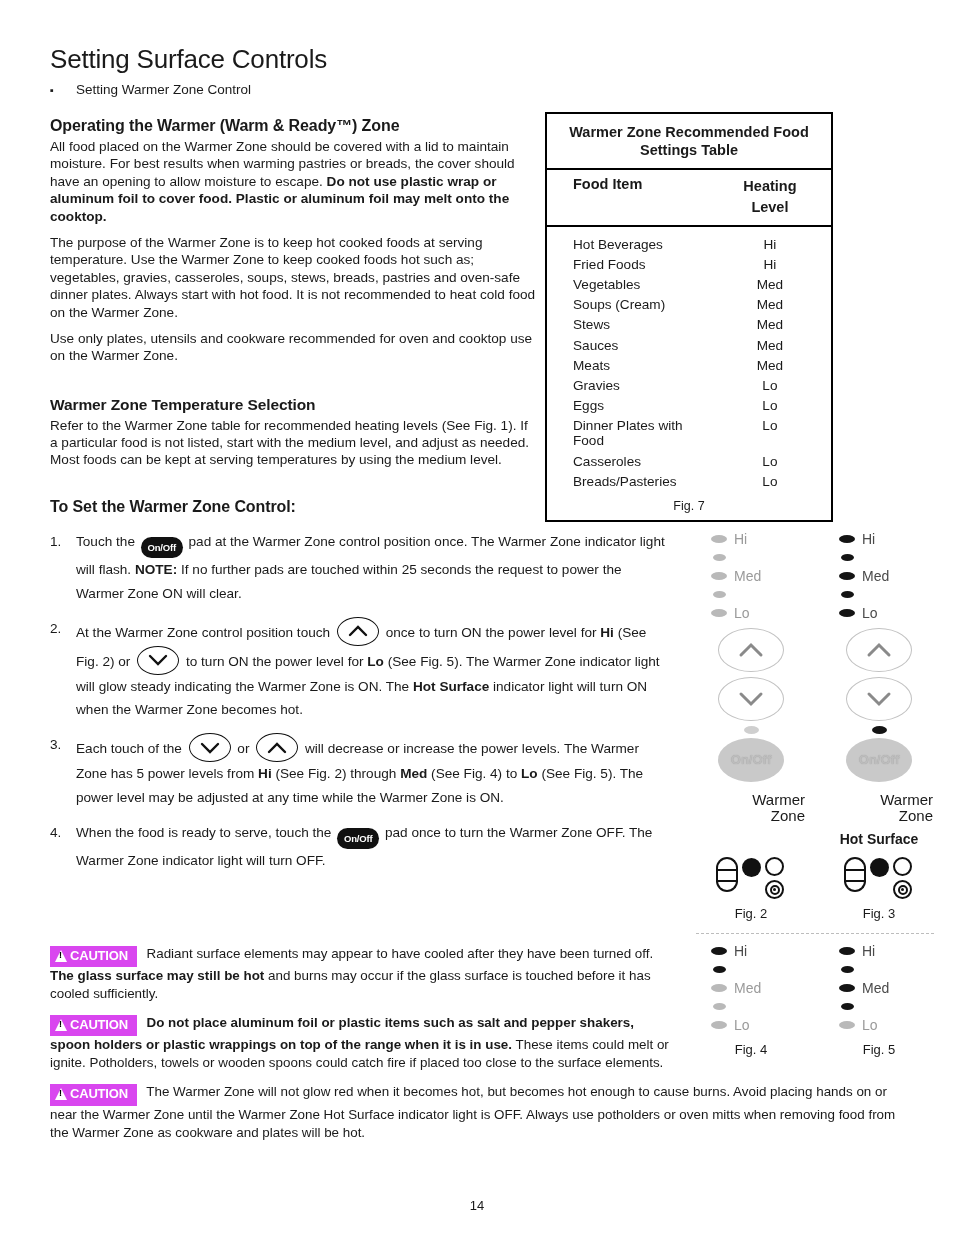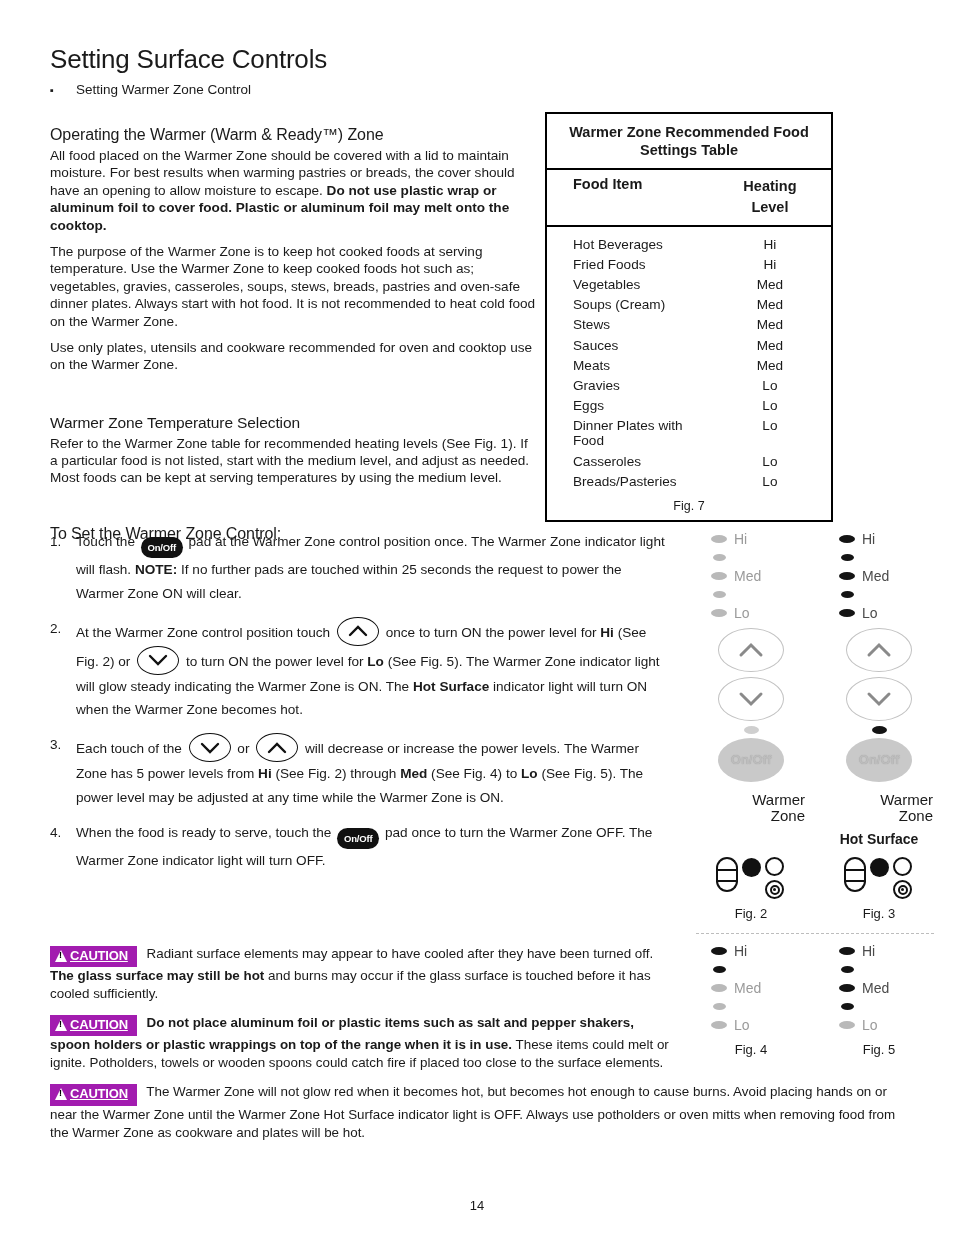--- a/index.html
+++ b/index.html
@@ -19,21 +19,21 @@
   .page-title {
     position: absolute; left: 50px; top: 44px;
     font-size: 26px; font-weight: normal; letter-spacing: -0.2px;
   }
   .bullet-line {
     position: absolute; left: 50px; top: 82px;
     font-size: 13.5px; display: flex; gap: 22px; align-items: baseline;
   }
   .bullet-dot { font-size: 11px; }
 
-  .h2 { font-size: 16px; font-weight: normal; margin: 16px 0 3px 0; letter-spacing: -0.1px; }
+  .h2 { font-size: 16px; font-weight: bold; margin: 7px 0 3px 0; letter-spacing: -0.1px; }
   .h2.small { font-size: 15.5px; }
 
   
   .left-col {
     position: absolute; left: 50px; top: 110px; width: 487px;
   }
   .left-col p {
     margin: 0 0 9px 0;
     font-size: 13.6px; line-height: 1.28; text-align: left;
   }
@@ -86,25 +86,24 @@
   }
   .pad-arrow svg { position: absolute; left: 50%; top: 50%; transform: translate(-50%,-50%); }
 
   .note-block { margin-top: 14px; font-size: 13.6px; line-height: 1.33; }
 
   
   .cautions { position: absolute; left: 50px; top: 945px; width: 620px; }
   .caution { margin-bottom: 11px; font-size: 13.4px; line-height: 1.35; }
   .caution.wide { width: 858px; }
   .caut-badge {
-    display: inline-block; background: #a21caf; color: #fff;
+    display: inline-block; background: #d946ef; color: #fff;
     font-weight: bold; font-size: 13px; letter-spacing: -0.2px;
     padding: 1.5px 9px 2.5px 5px; margin-right: 6px;
     vertical-align: -2px;
-    text-decoration: underline;
   }
   .caut-tri {
     display: inline-block; width: 0; height: 0; position: relative;
     border-left: 6.5px solid transparent; border-right: 6.5px solid transparent;
     border-bottom: 12px solid #fff; vertical-align: -1.5px; margin-right: 3px;
   }
   .caut-tri::after {
     content: "!"; position: absolute; left: -2px; top: 1.5px;
     color: #000; font-size: 9px; font-weight: bold; line-height: 1;
   }

